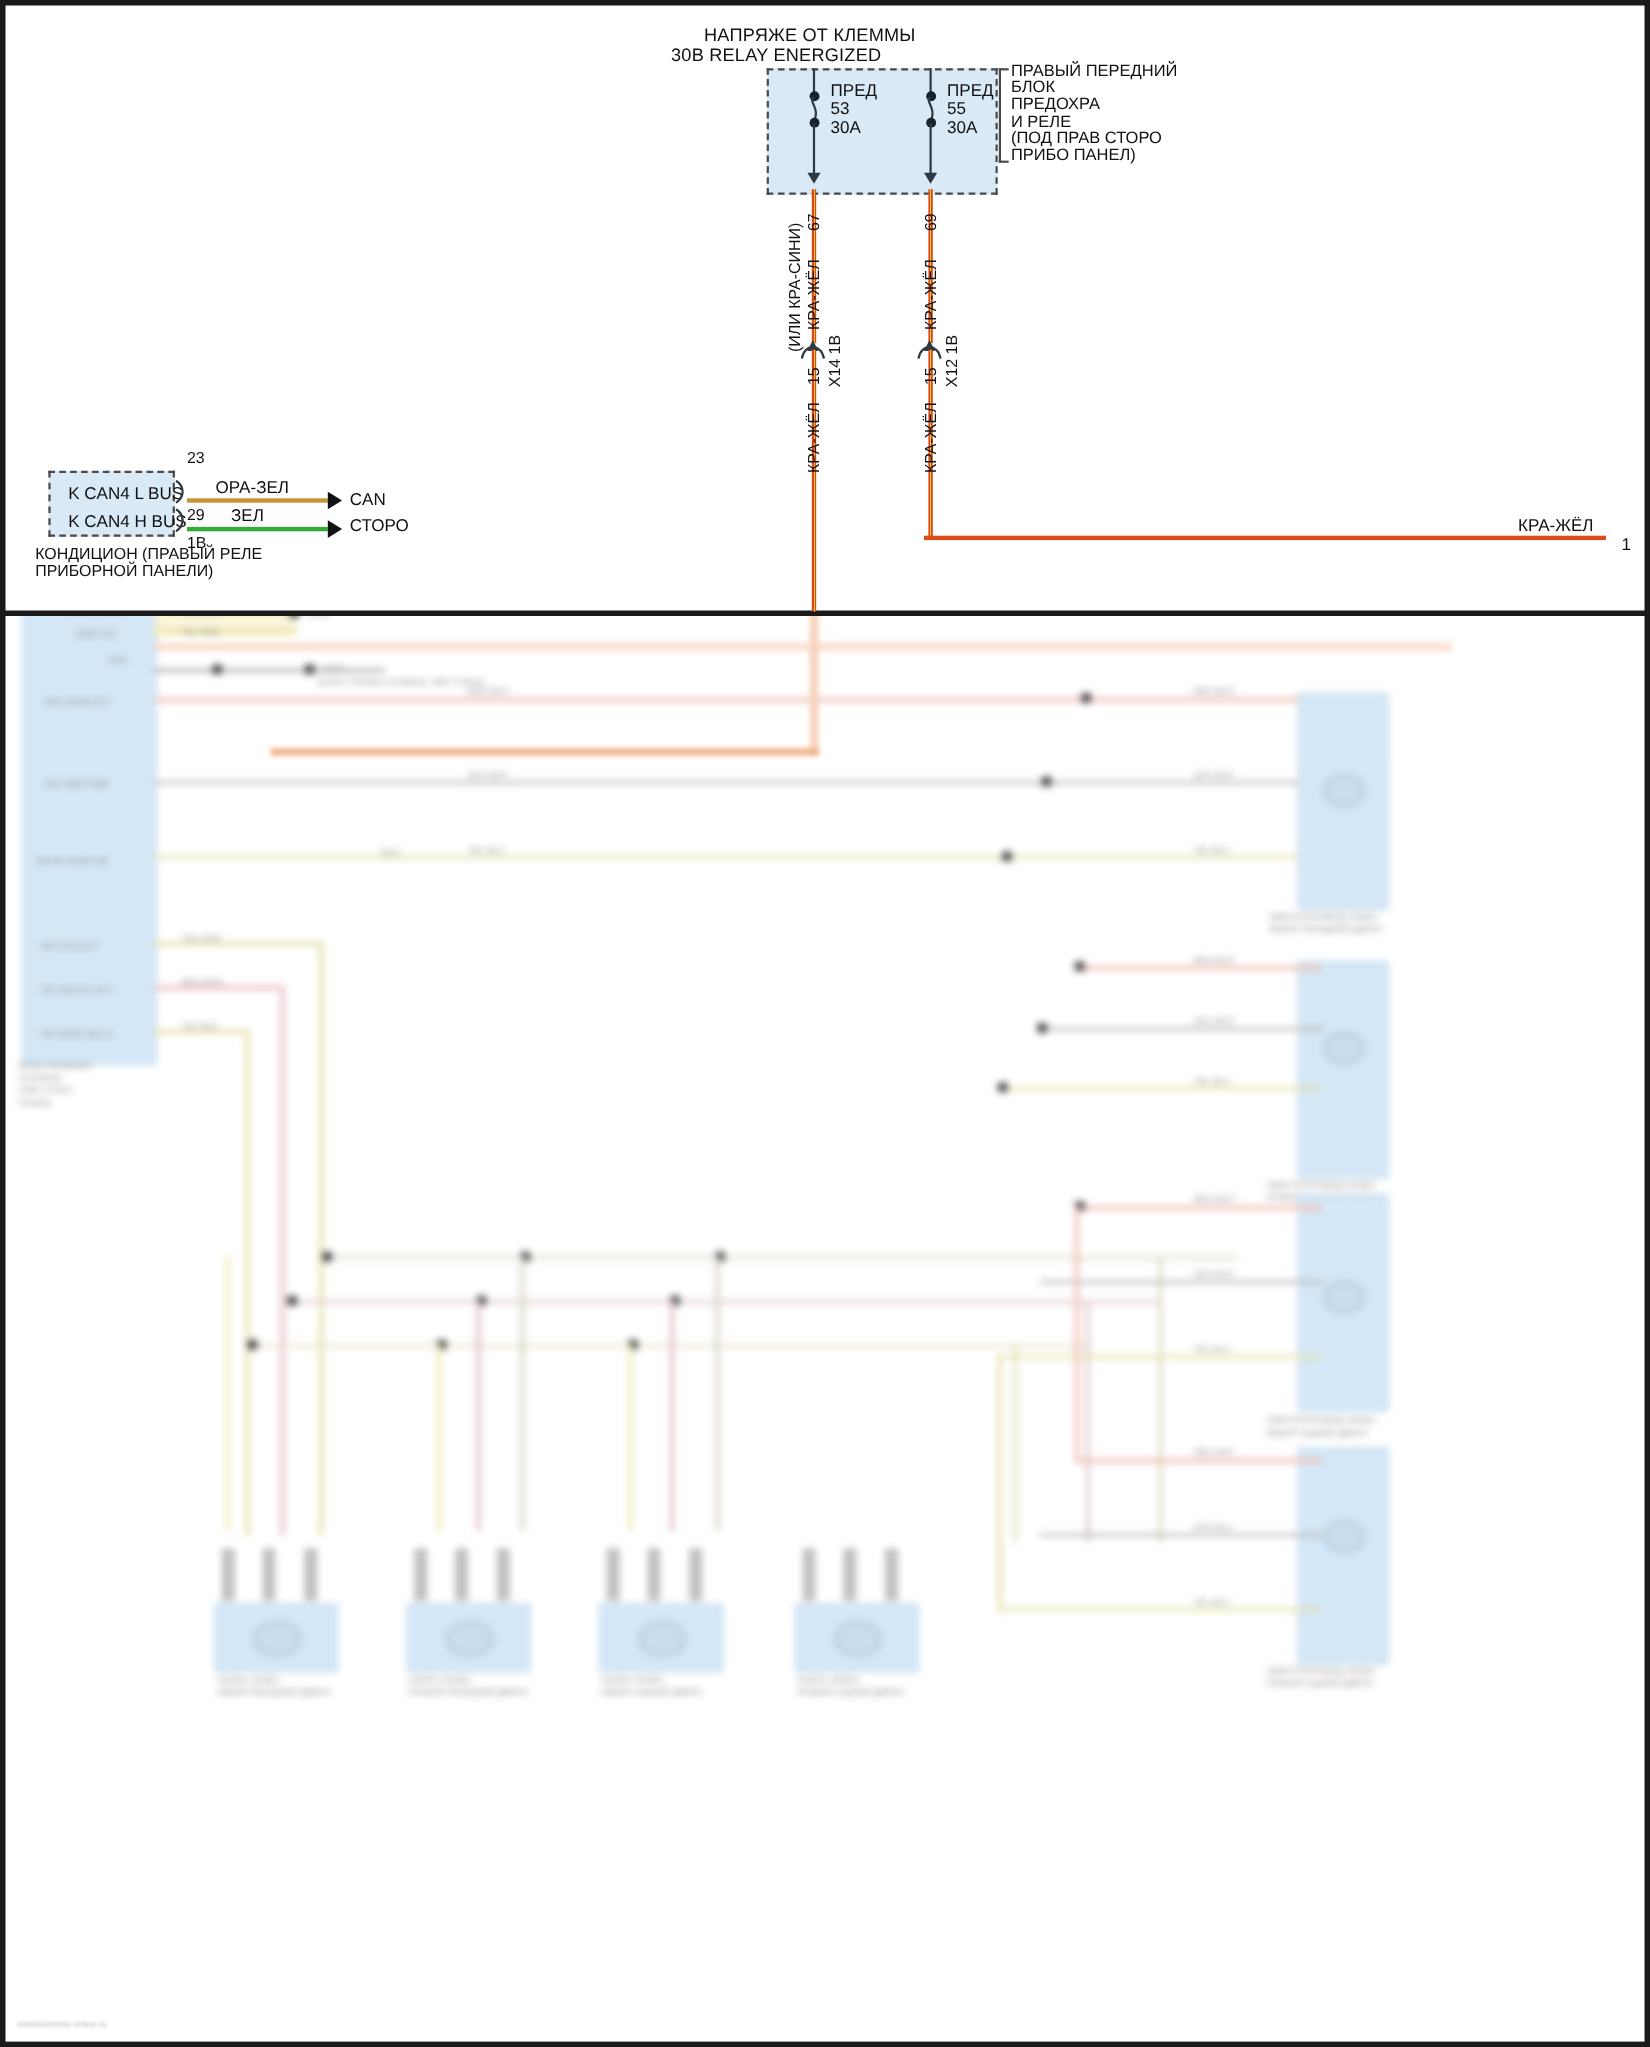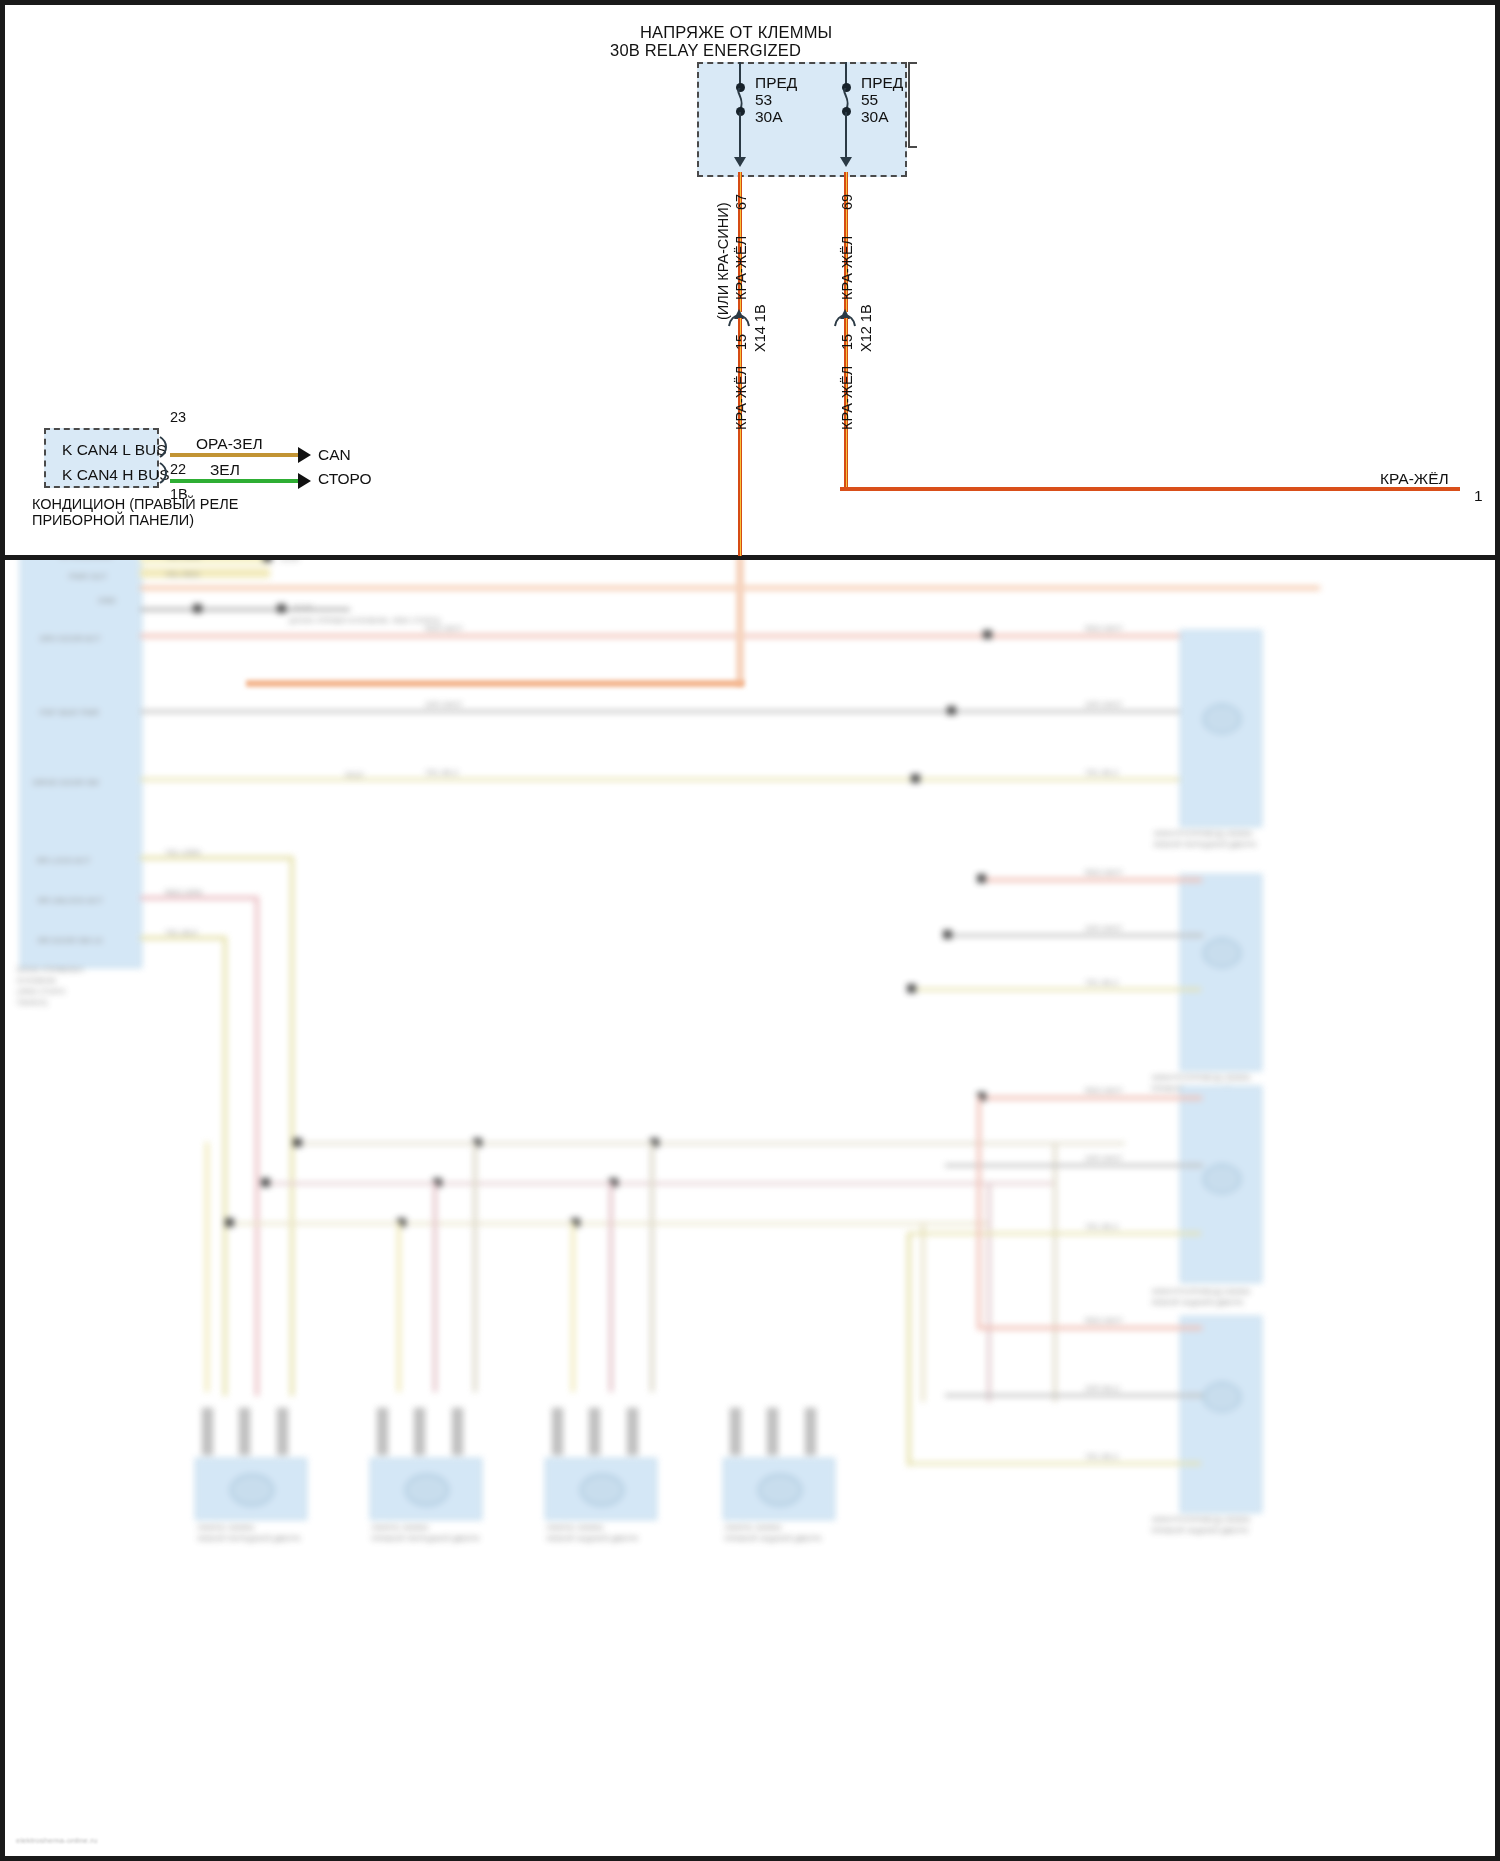--- a/index.html
+++ b/index.html
@@ -387,20 +387,28 @@
     <div class="fuse-dot" style="left:842px;top:107px;"></div>
     <div class="fuse-wire" style="left:845px;top:112px;height:48px;"></div>
     <div class="arrowdn" style="left:840px;top:157px;"></div>
     <div class="fuse-lbl" style="left:861px;top:74px;">
       <span>ПРЕД</span><br>
       <span>55</span><br>
       <span>30A</span>
     </div>
 
     <div id="rt-bracket"></div>
+    <div id="rt-text">
+      <div>ПРАВЫЙ ПЕРЕДНИЙ</div>
+      <div>БЛОК</div>
+      <div>ПРЕДОХРА</div>
+      <div>И РЕЛЕ</div>
+      <div>(ПОД ПРАВ СТОРО</div>
+      <div>ПРИБО ПАНЕЛ)</div>
+    </div>
 
     <div class="vwire" style="left:738px;top:172px;height:140px;"></div>
     <svg class="conn-arc" style="left:727px;top:306px;" width="24" height="22" viewBox="0 0 24 22">
       <path d="M2 20 C4 6, 20 6, 22 20" stroke="#2b3a45" stroke-width="2" fill="none"></path>
       <path d="M12 3 L7 13 L17 13 Z" fill="#2b3a45"></path>
     </svg>
     <div class="vwire" style="left:738px;top:318px;height:240px;"></div>
     <div class="vlbl" style="left:733px;top:210px;">67</div>
     <div class="vlbl" style="left:733px;top:300px;">КРА-ЖЁЛ</div>
     <div class="vlbl" style="left:715px;top:320px;">(ИЛИ КРА-СИНИ)</div>
@@ -429,21 +437,21 @@
     <div class="canpin-txt" style="left:62px;top:466px;">K CAN4 H BUS</div>
 
     <svg style="position:absolute;left:158px;top:436px;" width="12" height="22" viewBox="0 0 12 22">
       <path d="M2 1 C10 6, 10 16, 2 21" stroke="#2b3a45" stroke-width="2" fill="none"></path>
     </svg>
     <svg style="position:absolute;left:158px;top:462px;" width="12" height="22" viewBox="0 0 12 22">
       <path d="M2 1 C10 6, 10 16, 2 21" stroke="#2b3a45" stroke-width="2" fill="none"></path>
     </svg>
 
     <div class="canpin-num" style="left:170px;top:409px;">23</div>
-    <div class="canpin-num" style="left:170px;top:461px;">22</div>
+    <div class="canpin-num" style="left:170px;top:461px;">29</div>
     <div class="canpin-num" style="left:170px;top:486px;">1B</div>
 
     <div class="can-hwire" style="left:170px;top:453px;width:128px;background:#c29434;"></div>
     <div class="can-hwire" style="left:170px;top:479px;width:128px;background:#2eae34;"></div>
     <div class="can-arrow" style="left:298px;top:447px;"></div>
     <div class="can-arrow" style="left:298px;top:473px;"></div>
 
     <div class="canpin-txt" style="left:196px;top:435px;">ОРА-ЗЕЛ</div>
     <div class="canpin-txt" style="left:210px;top:461px;">ЗЕЛ</div>
 

